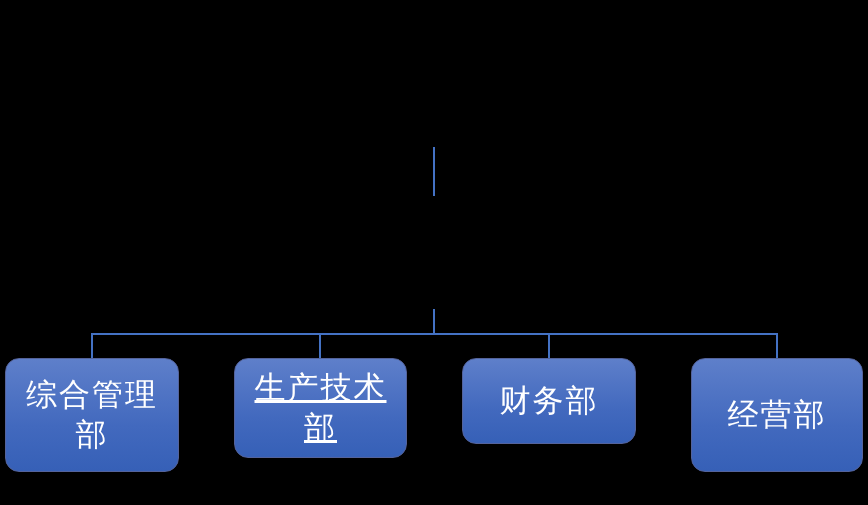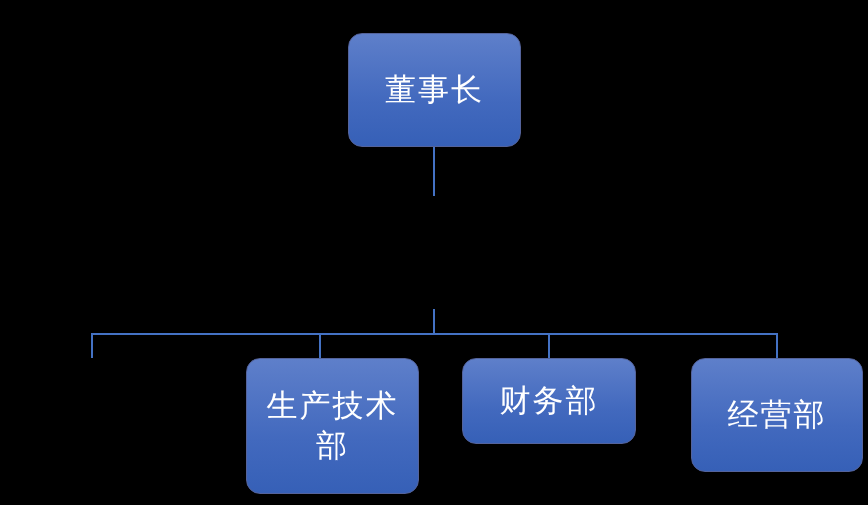--- a/index.html
+++ b/index.html
@@ -34,21 +34,21 @@
     letter-spacing: 2px;
   }
   .node span { display: block; padding: 0 18px; }
 
   
   .node-chairman { left: 348px; top: 33px;  width: 173px; height: 114px; }
   
   .node-gm       { left: 348px; top: 196px; width: 173px; height: 113px; }
   
   .node-dept-1   { left: 5px;   top: 358px; width: 174px; height: 114px; }
-  .node-dept-2   { left: 246px; top: 358px; width: 173px; height: 136px; }
+  .node-dept-2   { left: 234px; top: 358px; width: 173px; height: 100px; text-decoration: underline; }
   .node-dept-3   { left: 462px; top: 358px; width: 174px; height: 86px; }
   .node-dept-4   { left: 691px; top: 358px; width: 172px; height: 114px; text-align: center; }
 
   .connector {
     position: absolute;
     background: var(--connector-color, #4472C4);
   }
   .conn-v-top  { left: 433px; top: 147px; width: 2px; height: 49px; }
   .conn-v-mid  { left: 433px; top: 309px; width: 2px; height: 25px; }
   .conn-h-bar  { left: 91px;  top: 333px; width: 687px; height: 2px; }
@@ -63,25 +63,25 @@
 <div class="stage">
 
   <div class="connector conn-v-top"></div>
   <div class="connector conn-v-mid"></div>
   <div class="connector conn-h-bar"></div>
   <div class="connector conn-drop-1"></div>
   <div class="connector conn-drop-2"></div>
   <div class="connector conn-drop-3"></div>
   <div class="connector conn-drop-4"></div>
 
-  <div class="node node-chairman">
-    <span>董事长</span>
-  </div>
 
 
+  <div class="node node-dept-1">
+    <span>综合管理部</span>
+  </div>
   <div class="node node-dept-2">
     <span>生产技术部</span>
   </div>
   <div class="node node-dept-3">
     <span>财务部</span>
   </div>
   <div class="node node-dept-4">
     <span>经营部</span>
   </div>
 

